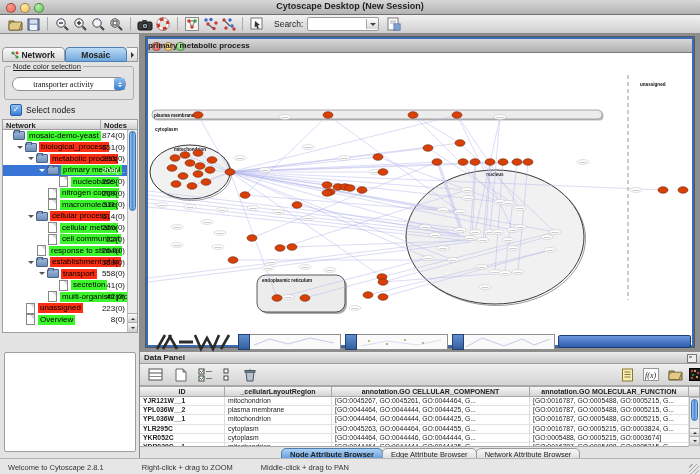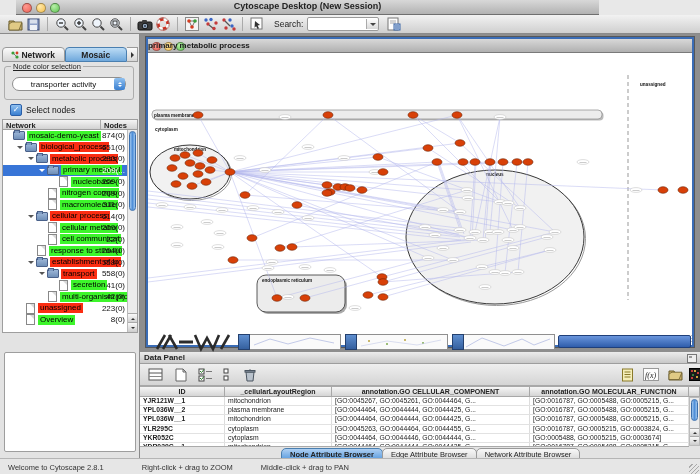--- a/index.html
+++ b/index.html
@@ -1,20 +1,20 @@
 <!DOCTYPE html>
 <html><head>
 <meta charset="utf-8">
 <style>
   html,body{margin:0;padding:0;background:#444;}
   #app{position:relative;width:700px;height:474px;background:#e8e8e8;
        font-family:"Liberation Sans","DejaVu Sans",sans-serif;overflow:hidden;
        -webkit-font-smoothing:antialiased;}
   
-  .titlebar{position:absolute;left:16px;top:0;width:583px;height:14px;
+  .titlebar{position:absolute;left:0;top:0;width:700px;height:14px;
     background:linear-gradient(#d8d8d8,#b2b2b2);border-bottom:1px solid #6f6f6f;}
   .lights{position:absolute;left:6px;top:3px;display:flex;gap:4px;}
   .light{width:8px;height:8px;border-radius:50%;border:0.5px solid rgba(0,0,0,.35);}
   .l-red{background:radial-gradient(circle at 35% 30%,#ff9a90,#ec6257);}
   .l-yel{background:radial-gradient(circle at 35% 30%,#ffe9a8,#f5bf4f);}
   .l-grn{background:radial-gradient(circle at 35% 30%,#b8f0a8,#61c454);}
   .tb-title{position:absolute;left:0;right:0;top:1px;text-align:center;
     font-size:9px;font-weight:bold;color:#222;}
   
   .toolbar{position:absolute;left:0;top:15px;width:700px;height:19px;
@@ -46,21 +46,21 @@
     border:1px solid #9a9a9a;border-radius:4px 4px 0 0;}
   .cp-tab.sel{background:linear-gradient(#bcdcf5,#6fa8dc);border-color:#4a7fb0;}
   .tab-arrow{width:10px;display:flex;align-items:center;justify-content:center;
     background:linear-gradient(#fbfbfb,#d6d6d6);border:1px solid #9a9a9a;border-left:0;}
   .tab-arrow:after{content:"";border:3.5px solid transparent;border-left-color:#333;margin-left:3px;}
   .group-box{position:absolute;left:4px;top:32px;width:130px;height:34px;
     border:1px solid #adadad;border-radius:3px;box-sizing:border-box;}
   .group-label{position:absolute;left:6px;top:-5px;background:#e3e3e3;padding:0 2px;
     font-size:7.5px;color:#222;text-decoration:underline;}
   .mac-combo{position:absolute;left:7px;top:10px;width:114px;height:14px;background:#fff;
-    border:1px solid #8f8f8f;border-radius:7px;display:flex;align-items:center;box-sizing:border-box;}
+    border:1px solid #8f8f8f;border-radius:7px;display:flex;align-items:center;box-sizing:border-box;font-family:Liberation Serif, serif;}
   .mac-combo .val{flex:1;font-size:8px;color:#111;text-align:center;overflow:hidden;white-space:nowrap;}
   .stepper{width:11px;height:12px;border-radius:2px;margin-right:0px;
     background:linear-gradient(#8fc0f0,#3a7fd0);display:flex;flex-direction:column;
     align-items:center;justify-content:center;}
   .stepper i{display:block;border:2.5px solid transparent;width:0;height:0;}
   .stepper .up{border-bottom-color:#fff;margin-bottom:1px;}
   .stepper .dn{border-top-color:#fff;}
   .check-row{position:absolute;left:10px;top:70px;height:11px;display:flex;align-items:center;gap:4px;}
   .checkbox{width:10px;height:10px;border-radius:2px;border:1px solid #2a5fa8;
     background:linear-gradient(#8fc0f0,#3a7fd0);color:#fff;font-size:8px;line-height:9px;

